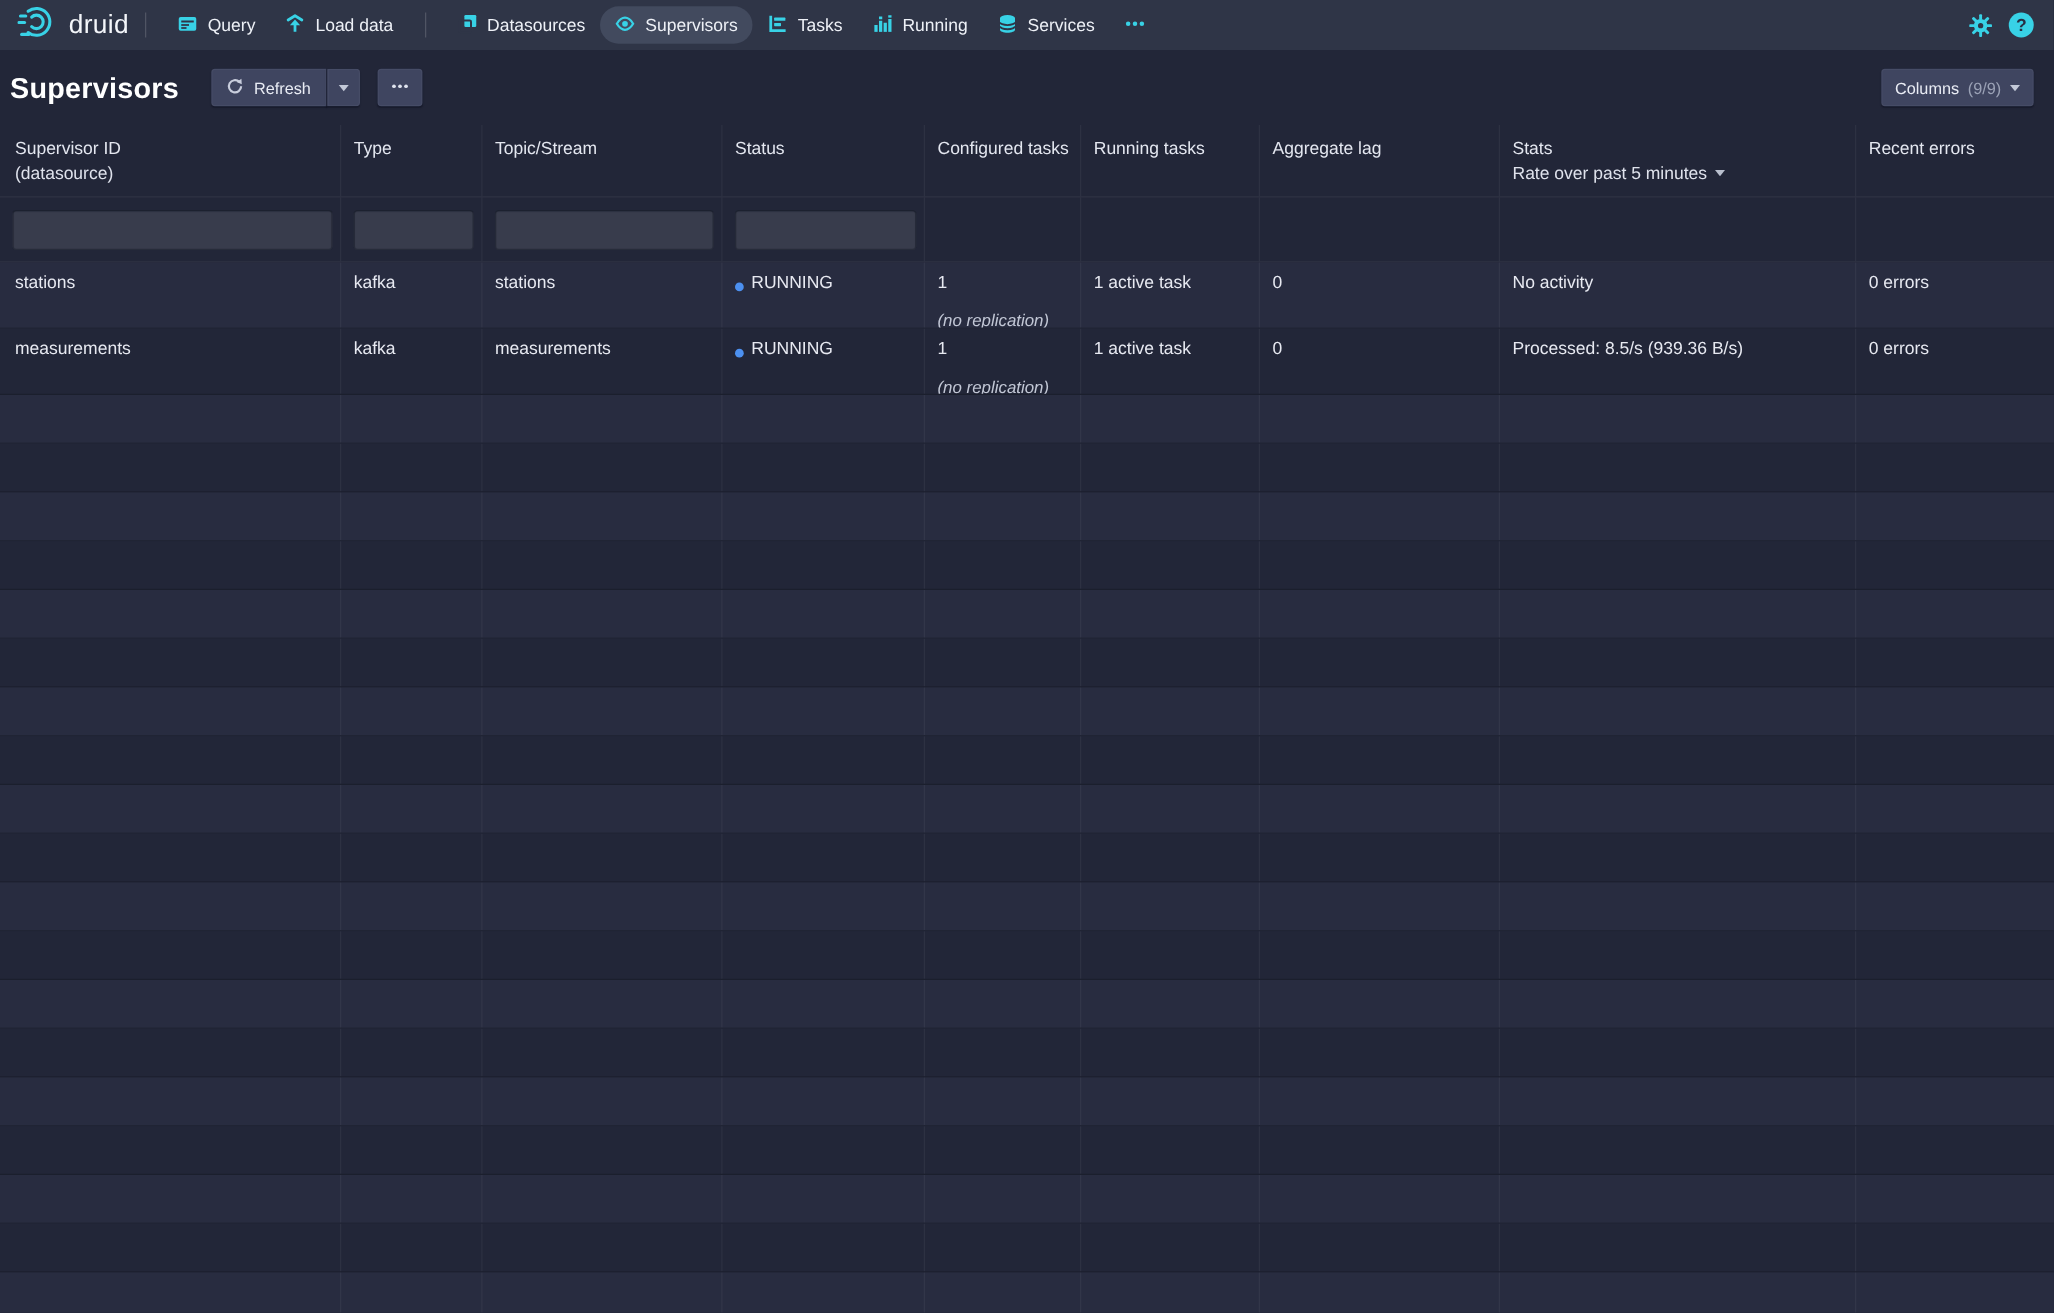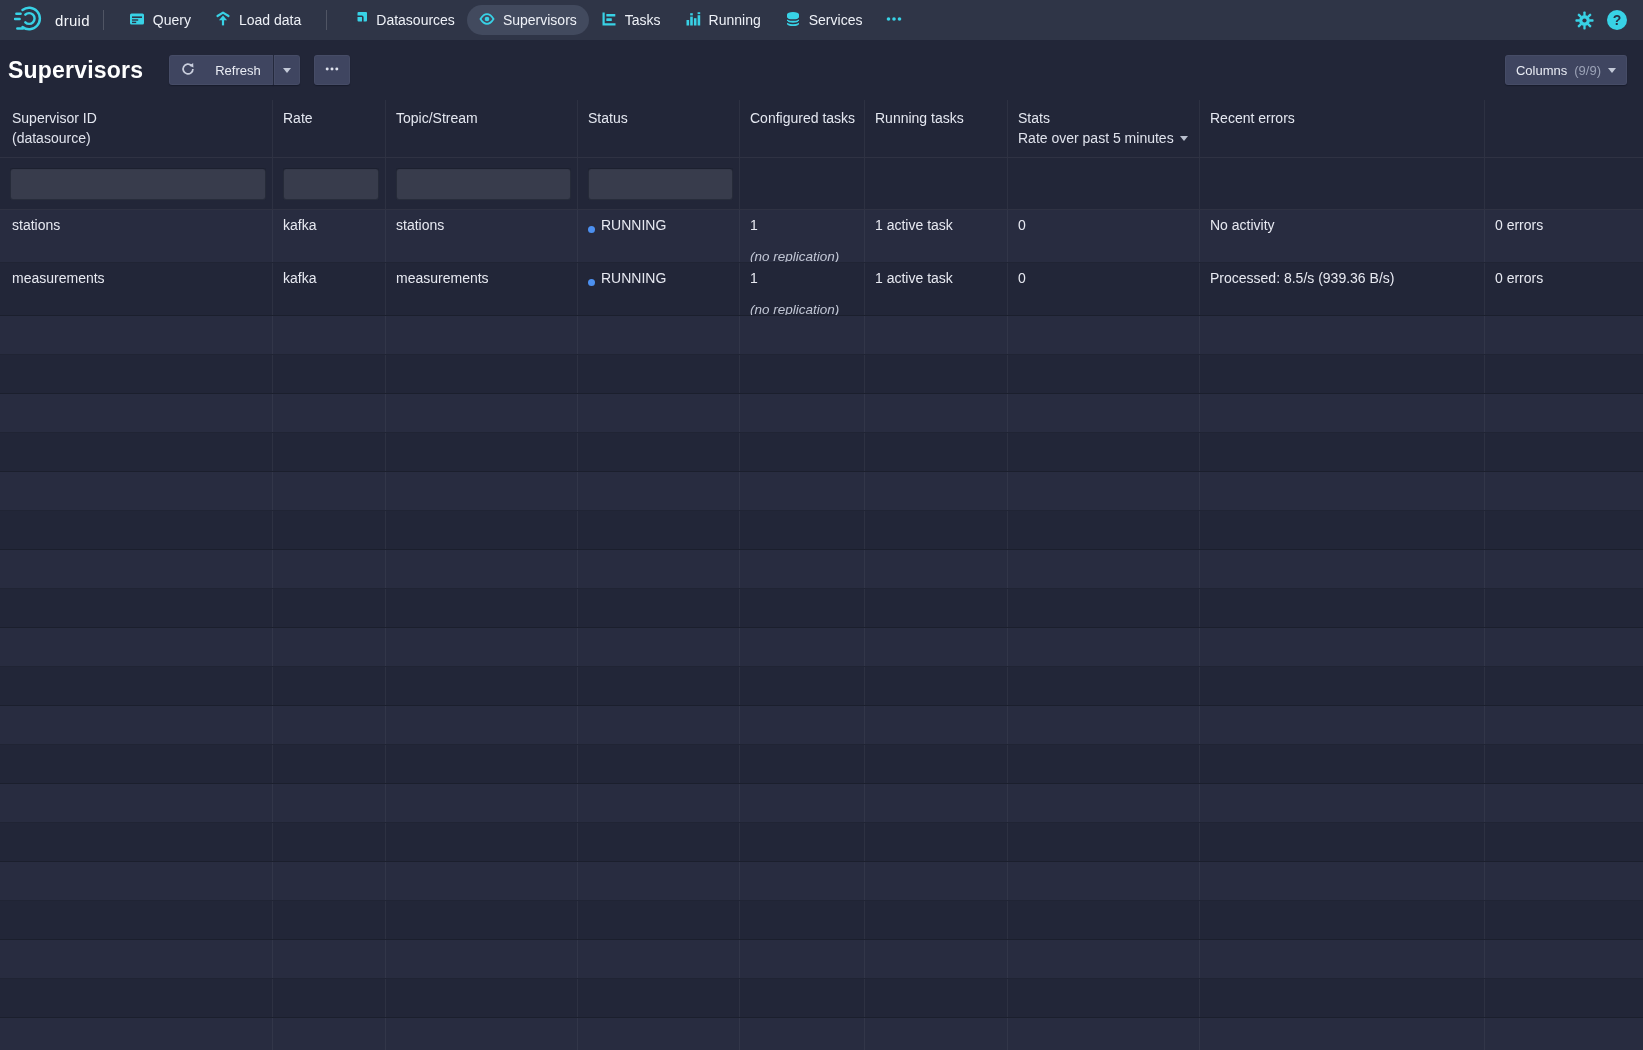--- a/index.html
+++ b/index.html
@@ -15,42 +15,42 @@
   html,body{margin:0;padding:0}
   body{
     width:1643px;height:1050px;overflow:hidden;
     background:var(--page-bg);
     font-family:"Liberation Sans",sans-serif;
     color:#e7e9f1;
   }
   
   .navbar{height:40px;background:var(--navbar-bg);display:flex;align-items:center;padding:0 12px;}
   .brand{display:flex;align-items:center;gap:7px;cursor:pointer;padding-left:2px}
-  .brand-text{font-size:15px;color:#f4f6fa;letter-spacing:.3px}
+  .brand-text{font-size:21px;color:#f4f6fa;letter-spacing:.3px}
   .nav-sep{width:1px;height:20px;background:rgba(255,255,255,.16);margin:0 13px}
   .nav-item{display:flex;align-items:center;gap:8px;height:30px;padding:0 12px;border-radius:15px;
     font-size:14px;color:#eef1f7;cursor:pointer;white-space:nowrap}
   .nav-item.active{background:var(--pill-bg)}
   .nav-item svg{width:16px;height:16px;flex:none}
   .nav-right{margin-left:auto;display:flex;align-items:center;gap:13px;padding-right:4px}
   .gear-btn{width:20px;height:20px;display:flex;align-items:center;justify-content:center;cursor:pointer}
   .help-btn{width:20px;height:20px;border-radius:50%;background:var(--accent);color:#273044;
     font-weight:700;font-size:14px;display:flex;align-items:center;justify-content:center;cursor:pointer}
   .ic-f{fill:var(--accent)}
   .ic-s{stroke:var(--accent);fill:none}
   .ic-bg-f{fill:var(--navbar-bg)}
   .ic-bg-s{stroke:var(--navbar-bg);fill:none}
   
   .page-header{display:flex;align-items:center;padding:15px 16px 15px 8px;height:60px}
   .page-title{font-size:23px;font-weight:700;color:#ffffff;margin:0 26px 0 0;letter-spacing:.2px}
   .btn{background:var(--btn-bg);height:30px;display:inline-flex;align-items:center;font-size:13px;
     color:#e9ecf4;border-radius:3px;box-shadow:0 1px 1px rgba(12,16,30,.45), inset 0 0 0 1px rgba(255,255,255,.04);
     cursor:pointer;user-select:none}
   .btn-group{display:inline-flex}
-  .btn-refresh{padding:0 12px;border-radius:3px 0 0 3px;gap:20px}
+  .btn-refresh{padding:0 12px;border-radius:3px 0 0 3px;gap:8px}
   .btn-caret{width:27px;justify-content:center;border-radius:0 3px 3px 0;border-left:1px solid rgba(15,19,32,.55)}
   .btn-more{width:36px;justify-content:center;margin-left:14px}
   .btn-columns{margin-left:auto;padding:0 11px;gap:7px}
   .caret{width:0;height:0;border-left:4.5px solid transparent;border-right:4.5px solid transparent;
     border-top:5.5px solid #c3c9d8}
   .muted{color:#9ba2b6}
   
   .tbl{width:1655px}
   .tr{display:grid;grid-template-columns:273px 113px 192px 162px 125px 143px 192px 285px 170px}
   .th,.td{border-right:1px solid rgba(255,255,255,.05);overflow:hidden;white-space:nowrap}
@@ -229,33 +229,36 @@
 <div class="tbl">
 
   <div class="tr head">
     <div class="th">
       <div>Supervisor ID</div>
       <div class="hsub">
           <span>(datasource)</span>
         </div>
     </div>
     <div class="th">
-      <div>Rate</div>
+      <div>Type</div>
     </div>
     <div class="th">
       <div>Topic/Stream</div>
     </div>
     <div class="th">
       <div>Status</div>
     </div>
     <div class="th">
       <div>Configured tasks</div>
     </div>
     <div class="th">
       <div>Running tasks</div>
+    </div>
+    <div class="th">
+      <div>Aggregate lag</div>
     </div>
     <div class="th">
       <div>Stats</div>
       <div class="hsub">
         <span>Rate over past 5 minutes</span>
         <span class="s-caret"></span>
       </div>
     </div>
     <div class="th">
       <div>Recent errors</div>

